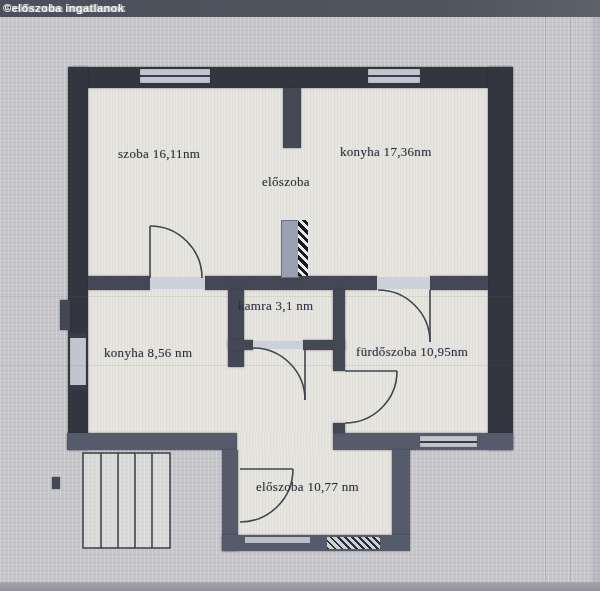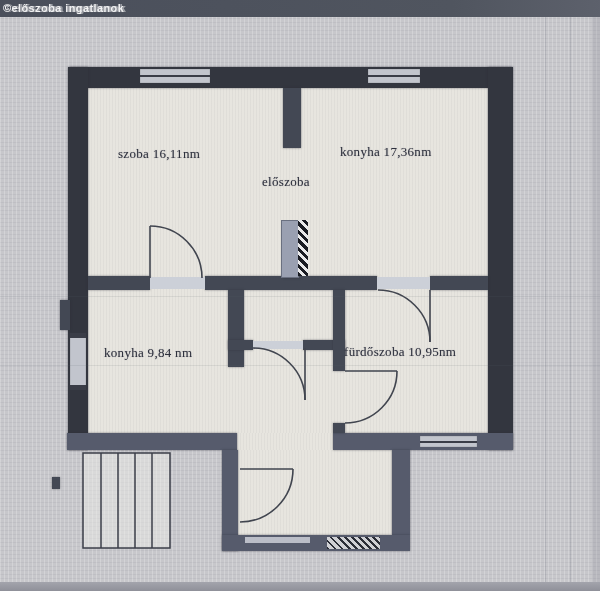--- a/index.html
+++ b/index.html
@@ -123,22 +123,24 @@
       <line x1="101" y1="453" x2="101" y2="548"></line>
       <line x1="118" y1="453" x2="118" y2="548"></line>
       <line x1="135" y1="453" x2="135" y2="548"></line>
       <line x1="152" y1="453" x2="152" y2="548"></line>
     </g>
   </svg>
 
   <div class="abs label" style="left:118px;top:146px;">szoba 16,11nm</div>
   <div class="abs label" style="left:340px;top:144px;">konyha 17,36nm</div>
   <div class="abs label" style="left:262px;top:174px;">előszoba</div>
-  <div class="abs label" style="left:104px;top:345px;">konyha 9,84 nm</div>
-  <div class="abs label" style="left:344px;top:344px;">fürdőszoba 10,95nm</div>
+  <div class="abs label" style="left:238px;top:298px;">kamra 3,1 nm</div>
+  <div class="abs label" style="left:104px;top:345px;">konyha 8,56 nm</div>
+  <div class="abs label" style="left:356px;top:344px;">fürdőszoba 10,95nm</div>
+  <div class="abs label" style="left:256px;top:479px;">előszoba 10,77 nm</div>
 
   <div class="abs fold-v" style="left:545px;top:0;width:1px;height:591px;"></div>
   <div class="abs fold-v" style="left:570px;top:0;width:1px;height:591px;"></div>
   <div class="abs fold-h" style="left:0;top:296px;width:600px;height:1px;"></div>
   <div class="abs fold-h" style="left:0;top:365px;width:600px;height:1px;"></div>
   <div class="abs" style="left:592px;top:0;width:8px;height:591px;background:rgba(140,140,150,0.25);"></div>
   <div class="abs bottom-band" style="left:0;top:582px;width:600px;height:9px;"></div>
 
   <div class="abs wm-band" style="left:0;top:0;width:600px;height:17px;">
     <span>©előszoba ingatlanok</span>

